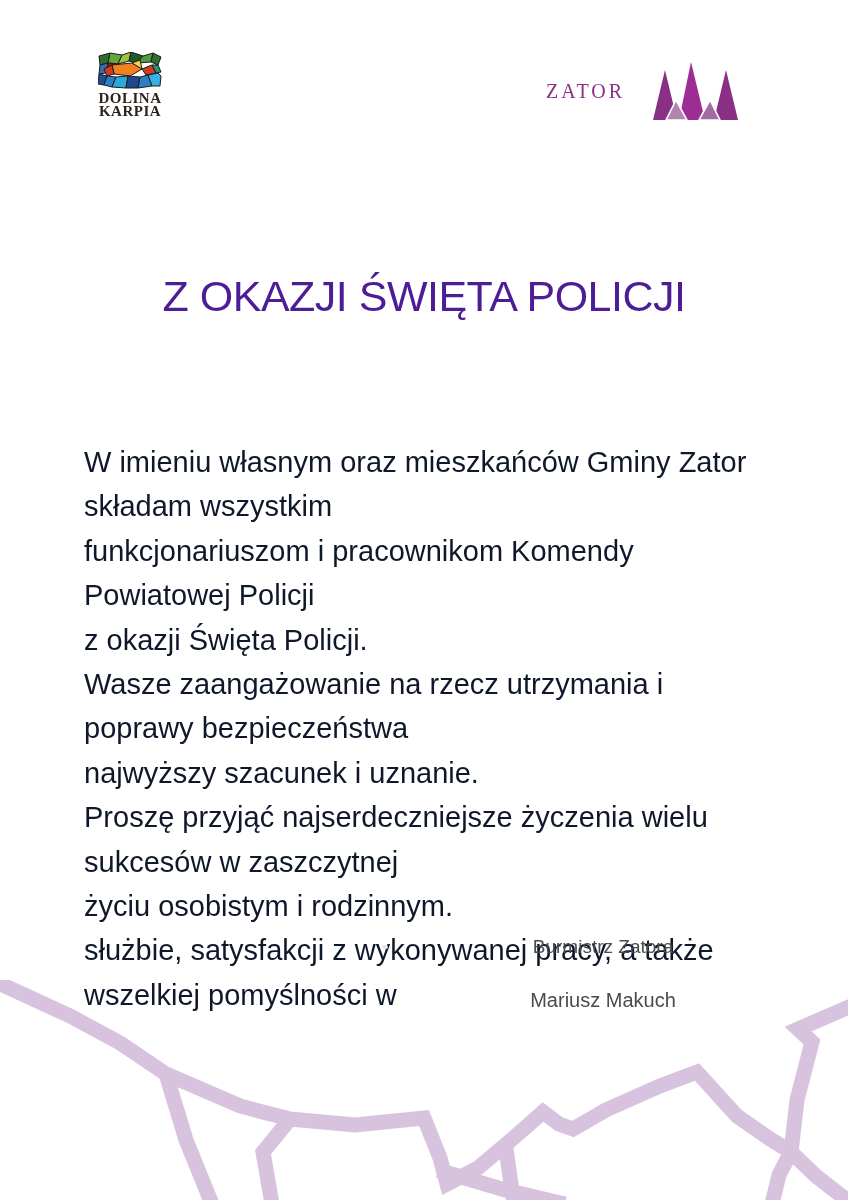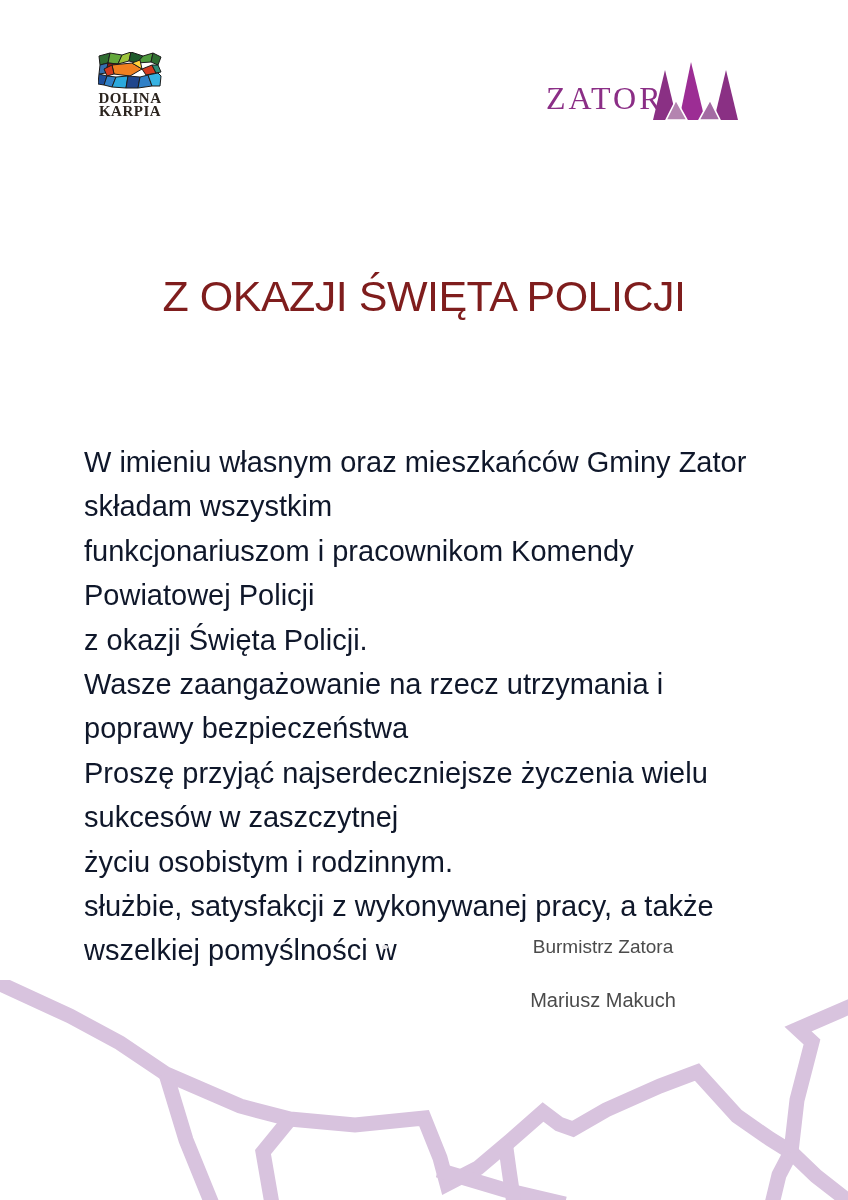--- a/index.html
+++ b/index.html
@@ -19,35 +19,35 @@
     margin-top:2px;
     font-family:"Liberation Serif", serif;
     font-size:15px;line-height:12.5px;
     letter-spacing:0.5px;color:#2b241e;font-weight:600;
   }
 
   
   .zator-word{
     position:absolute;left:546px;top:80px;
     font-family:"Liberation Serif", serif;
-    font-size:32px;letter-spacing:3px;
+    font-size:20px;letter-spacing:3px;
     color:#8b2e86;
   }
   .crown{position:absolute;left:653px;top:62px;}
 
   
   .title-1{
     position:absolute;left:0;top:193px;width:100%;margin:0;
     text-align:center;font-weight:300;
     font-size:58px;letter-spacing:-1px;color:#2c2c2c;
   }
   .title-2{
     position:absolute;left:0;top:272px;width:100%;margin:0;
     text-align:center;font-weight:300;
-    font-size:43px;letter-spacing:-0.5px;color:#7f1d1d;
+    font-size:43px;letter-spacing:-0.5px;color:#4c1d95;
   }
 
   
   .body-text{
     position:absolute;left:84px;top:440px;width:680px;
     font-size:29px;line-height:44.4px;
     color:#0f172a;text-align:left;
   }
   .body-text p{margin:0;padding:0;}
 
@@ -116,20 +116,21 @@
   <div class="body-text">
     <p>
       </p>
       <div>W imieniu własnym oraz mieszkańców Gminy Zator składam wszystkim</div>
       <div>funkcjonariuszom i pracownikom Komendy Powiatowej Policji</div>
       <div>z okazji Święta Policji.</div>
     <p></p>
     <p>
       </p>
       <div>Wasze zaangażowanie na rzecz utrzymania i poprawy bezpieczeństwa</div>
+      <div>najwyższy szacunek i uznanie.</div>
     <p></p>
     <p>
       </p>
       <div>Proszę przyjąć najserdeczniejsze życzenia wielu sukcesów w zaszczytnej</div>
       <div>życiu osobistym i rodzinnym.</div>
       <div>służbie, satysfakcji z wykonywanej pracy, a także wszelkiej pomyślności w</div>
     <p></p>
   </div>
 
   <div class="signature">

